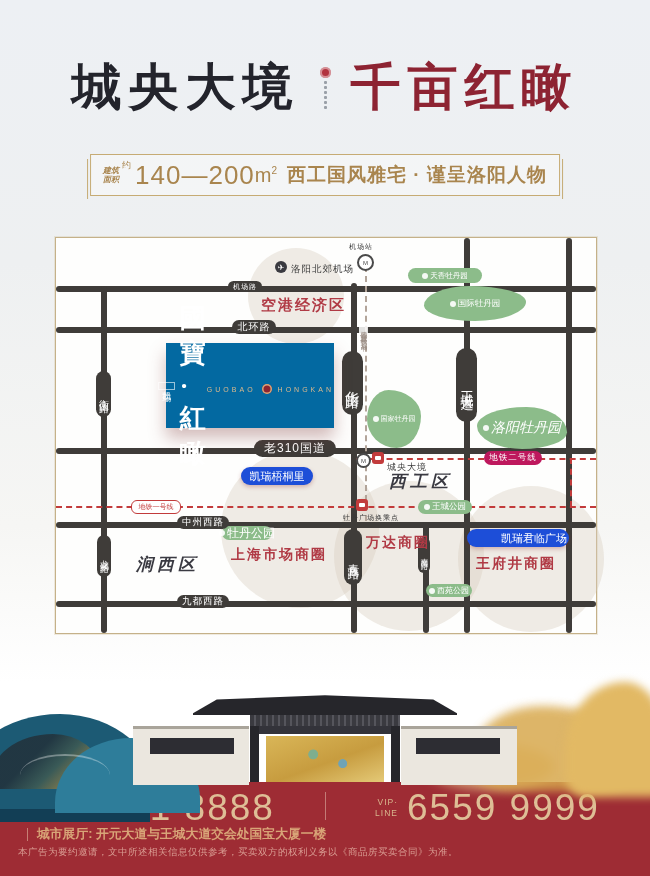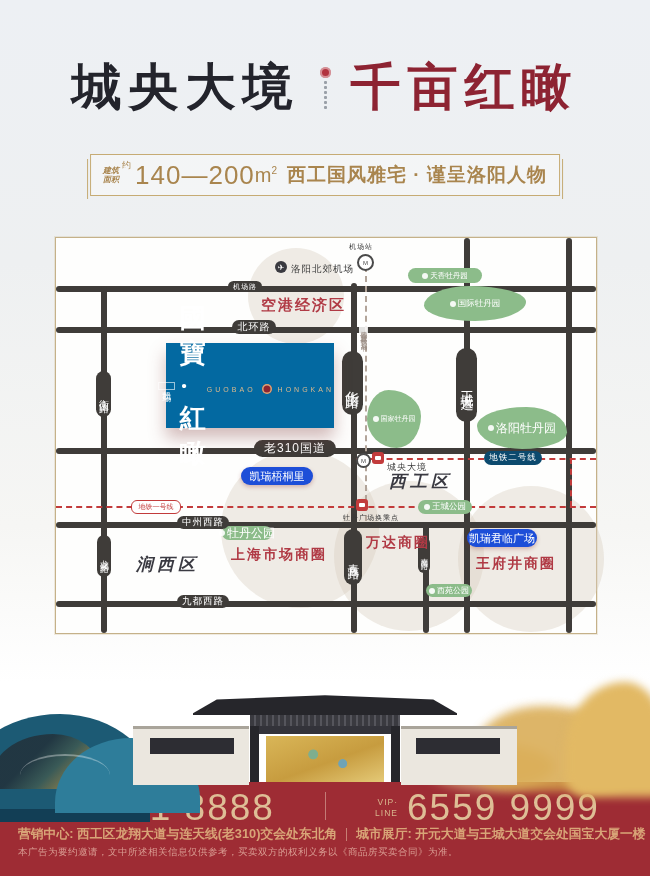--- a/index.html
+++ b/index.html
@@ -32,21 +32,21 @@
   .road-h{position:absolute;height:6px;background:#3f3c39;border-radius:3px;z-index:1;}
   .road-v{position:absolute;width:6px;background:#3f3c39;border-radius:3px;z-index:1;}
   .metro-h{position:absolute;height:0;border-top:2px dashed #c23b3b;z-index:2;}
   .metro-v{position:absolute;width:0;border-left:2px dashed #c23b3b;z-index:2;}
   .planned-v{position:absolute;width:0;border-left:2px dashed #b2a499;z-index:2;}
   .rlabel{position:absolute;background:#3f3c39;color:#fff;display:flex;align-items:center;justify-content:center;
           z-index:3;letter-spacing:1px;white-space:nowrap;}
   .rlabel.vert{writing-mode:vertical-lr;letter-spacing:2px;}
   .mlabel1{position:absolute;background:#fff;border:1px solid #c23b3b;color:#c23b3b;border-radius:6px;
            display:flex;align-items:center;justify-content:center;z-index:3;}
-  .mlabel2{position:absolute;background:#0c4a6e;color:#fff;border-radius:7px;
+  .mlabel2{position:absolute;background:#be185d;color:#fff;border-radius:7px;
            display:flex;align-items:center;justify-content:center;z-index:3;letter-spacing:1px;}
   .plabel{position:absolute;writing-mode:vertical-lr;font-size:6.5px;color:#9b8e85;background:rgba(255,255,255,.85);
           z-index:3;letter-spacing:1px;padding:2px 0;}
   .park{position:absolute;background:#8cbc8a;color:#fff;display:flex;align-items:center;justify-content:center;
         z-index:2;white-space:nowrap;}
   .park .pdot{display:inline-block;width:6px;height:6px;border-radius:50%;background:#fff;opacity:.9;margin-right:2px;flex:none;}
   .zone{position:absolute;color:#b03a45;font-weight:700;z-index:3;white-space:nowrap;letter-spacing:2px;}
   .district{position:absolute;color:#3a3a42;font-weight:700;font-style:italic;z-index:3;white-space:nowrap;letter-spacing:4px;}
   .proj{position:absolute;background:#1d4ed8;color:#fff;border-radius:10px;display:flex;align-items:center;justify-content:center;
         z-index:3;white-space:nowrap;box-shadow:0 2px 4px rgba(140,40,40,.3);}
@@ -182,21 +182,21 @@
         <span>天香牡丹园</span>
       </div>
       <div class="park" style="left: 368px; top: 48px; width: 102px; height: 35px; font-size: 8.5px; border-radius: 45% 55% 50% 50% / 55% 45%;">
         <span class="pdot"></span>
         <span>国际牡丹园</span>
       </div>
       <div class="park" style="left: 311px; top: 152px; width: 54px; height: 58px; font-size: 7px; border-radius: 40% 60% 45% 55% / 50% 45% 55% 50%;">
         <span class="pdot"></span>
         <span>国家牡丹园</span>
       </div>
-      <div class="park" style="left: 421px; top: 169px; width: 90px; height: 42px; font-size: 12px; border-radius: 55% 45% 50% 50% / 45% 60% 40% 55%;">
+      <div class="park" style="left: 421px; top: 169px; width: 90px; height: 42px; font-size: 14px; border-radius: 55% 45% 50% 50% / 45% 60% 40% 55%; font-style: italic;">
         <span class="pdot"></span>
         <span>洛阳牡丹园</span>
       </div>
       <div class="park" style="left: 362px; top: 262px; width: 54px; height: 14px; font-size: 8.5px; border-radius: 7px;">
         <span class="pdot"></span>
         <span>王城公园</span>
       </div>
       <div class="park" style="left: 166px; top: 288px; width: 50px; height: 14px; font-size: 12px; border-radius: 7px;">
         <span class="pdot"></span>
         <span>牡丹公园</span>
@@ -205,21 +205,21 @@
         <span class="pdot"></span>
         <span>西苑公园</span>
       </div>
       <div class="zone" style="left: 205px; top: 58px; font-size: 15px;">空港经济区</div>
       <div class="zone" style="left: 175px; top: 308px; font-size: 14px;">上海市场商圈</div>
       <div class="zone" style="left: 310px; top: 296px; font-size: 14px;">万达商圈</div>
       <div class="zone" style="left: 420px; top: 317px; font-size: 14px;">王府井商圈</div>
       <div class="district" style="left: 333px; top: 232px; font-size: 17px;">西工区</div>
       <div class="district" style="left: 80px; top: 315px; font-size: 17px;">涧西区</div>
       <div class="proj" style="left: 185px; top: 229px; width: 72px; height: 18px; font-size: 11px;">凯瑞梧桐里</div>
-      <div class="proj" style="left: 411px; top: 291px; width: 70px; height: 18px; font-size: 11px;">凯瑞君临广场</div>
+      <div class="proj" style="left: 411px; top: 291px; width: 70px; height: 18px; font-size: 11px; padding-left: 32px;">凯瑞君临广场</div>
       <div class="sta-circle" style="left: 301px; top: 16px; width: 13px; height: 13px;">M</div>
       <div class="sta-label" style="left: 293px; top: 4px; font-size: 7px;">机场站</div>
       <div class="sta-circle" style="left: 300px; top: 215px; width: 11px; height: 11px;">M</div>
       <div class="sta-red" style="left: 316px; top: 214px; width: 12px; height: 12px;">
         <i></i>
       </div>
       <div class="sta-label" style="left: 331px; top: 223px; font-size: 9px;">城央大境</div>
       <div class="sta-red" style="left: 300px; top: 261px; width: 12px; height: 12px;">
         <i></i>
       </div>
@@ -261,19 +261,18 @@
       <div class="pblock">
         <span class="vip">
           <span>VIP·</span>
           <span>LINE</span>
         </span>
         <span class="pnum">6559 9999</span>
       </div>
     </div>
     <div class="pdiv"></div>
     <div class="addr">
-      <span>营销中心: 西工区龙翔大道与连天线(老310)交会处东北角</span>
       <span class="vline"></span>
       <span>城市展厅: 开元大道与王城大道交会处国宝大厦一楼</span>
     </div>
     <div class="disc">本广告为要约邀请，文中所述相关信息仅供参考，买卖双方的权利义务以《商品房买卖合同》为准。</div>
   </footer>
 </div>
 
 </body></html>

